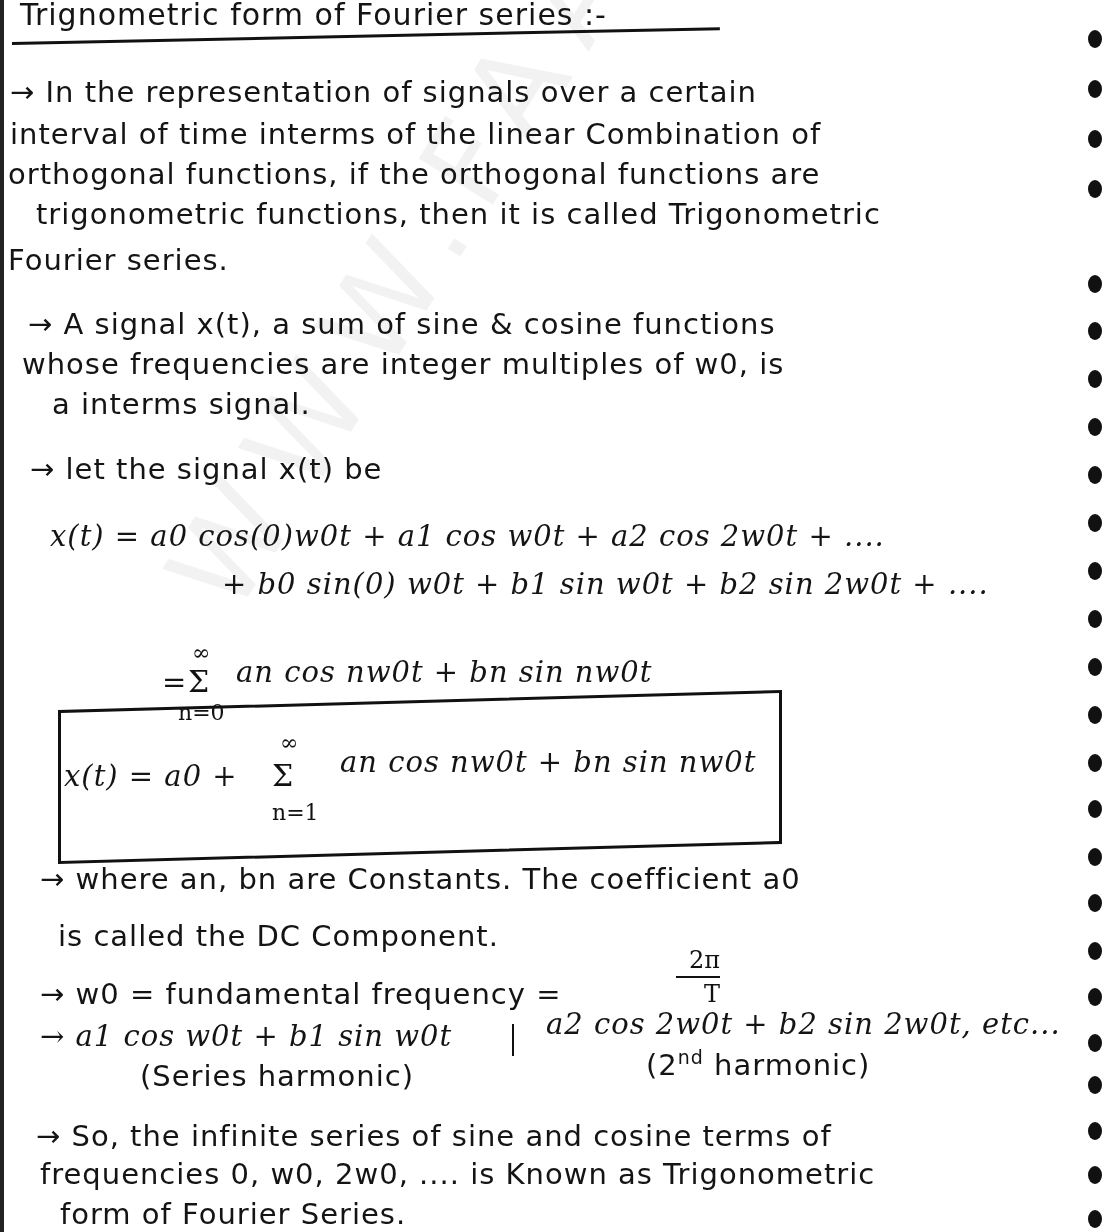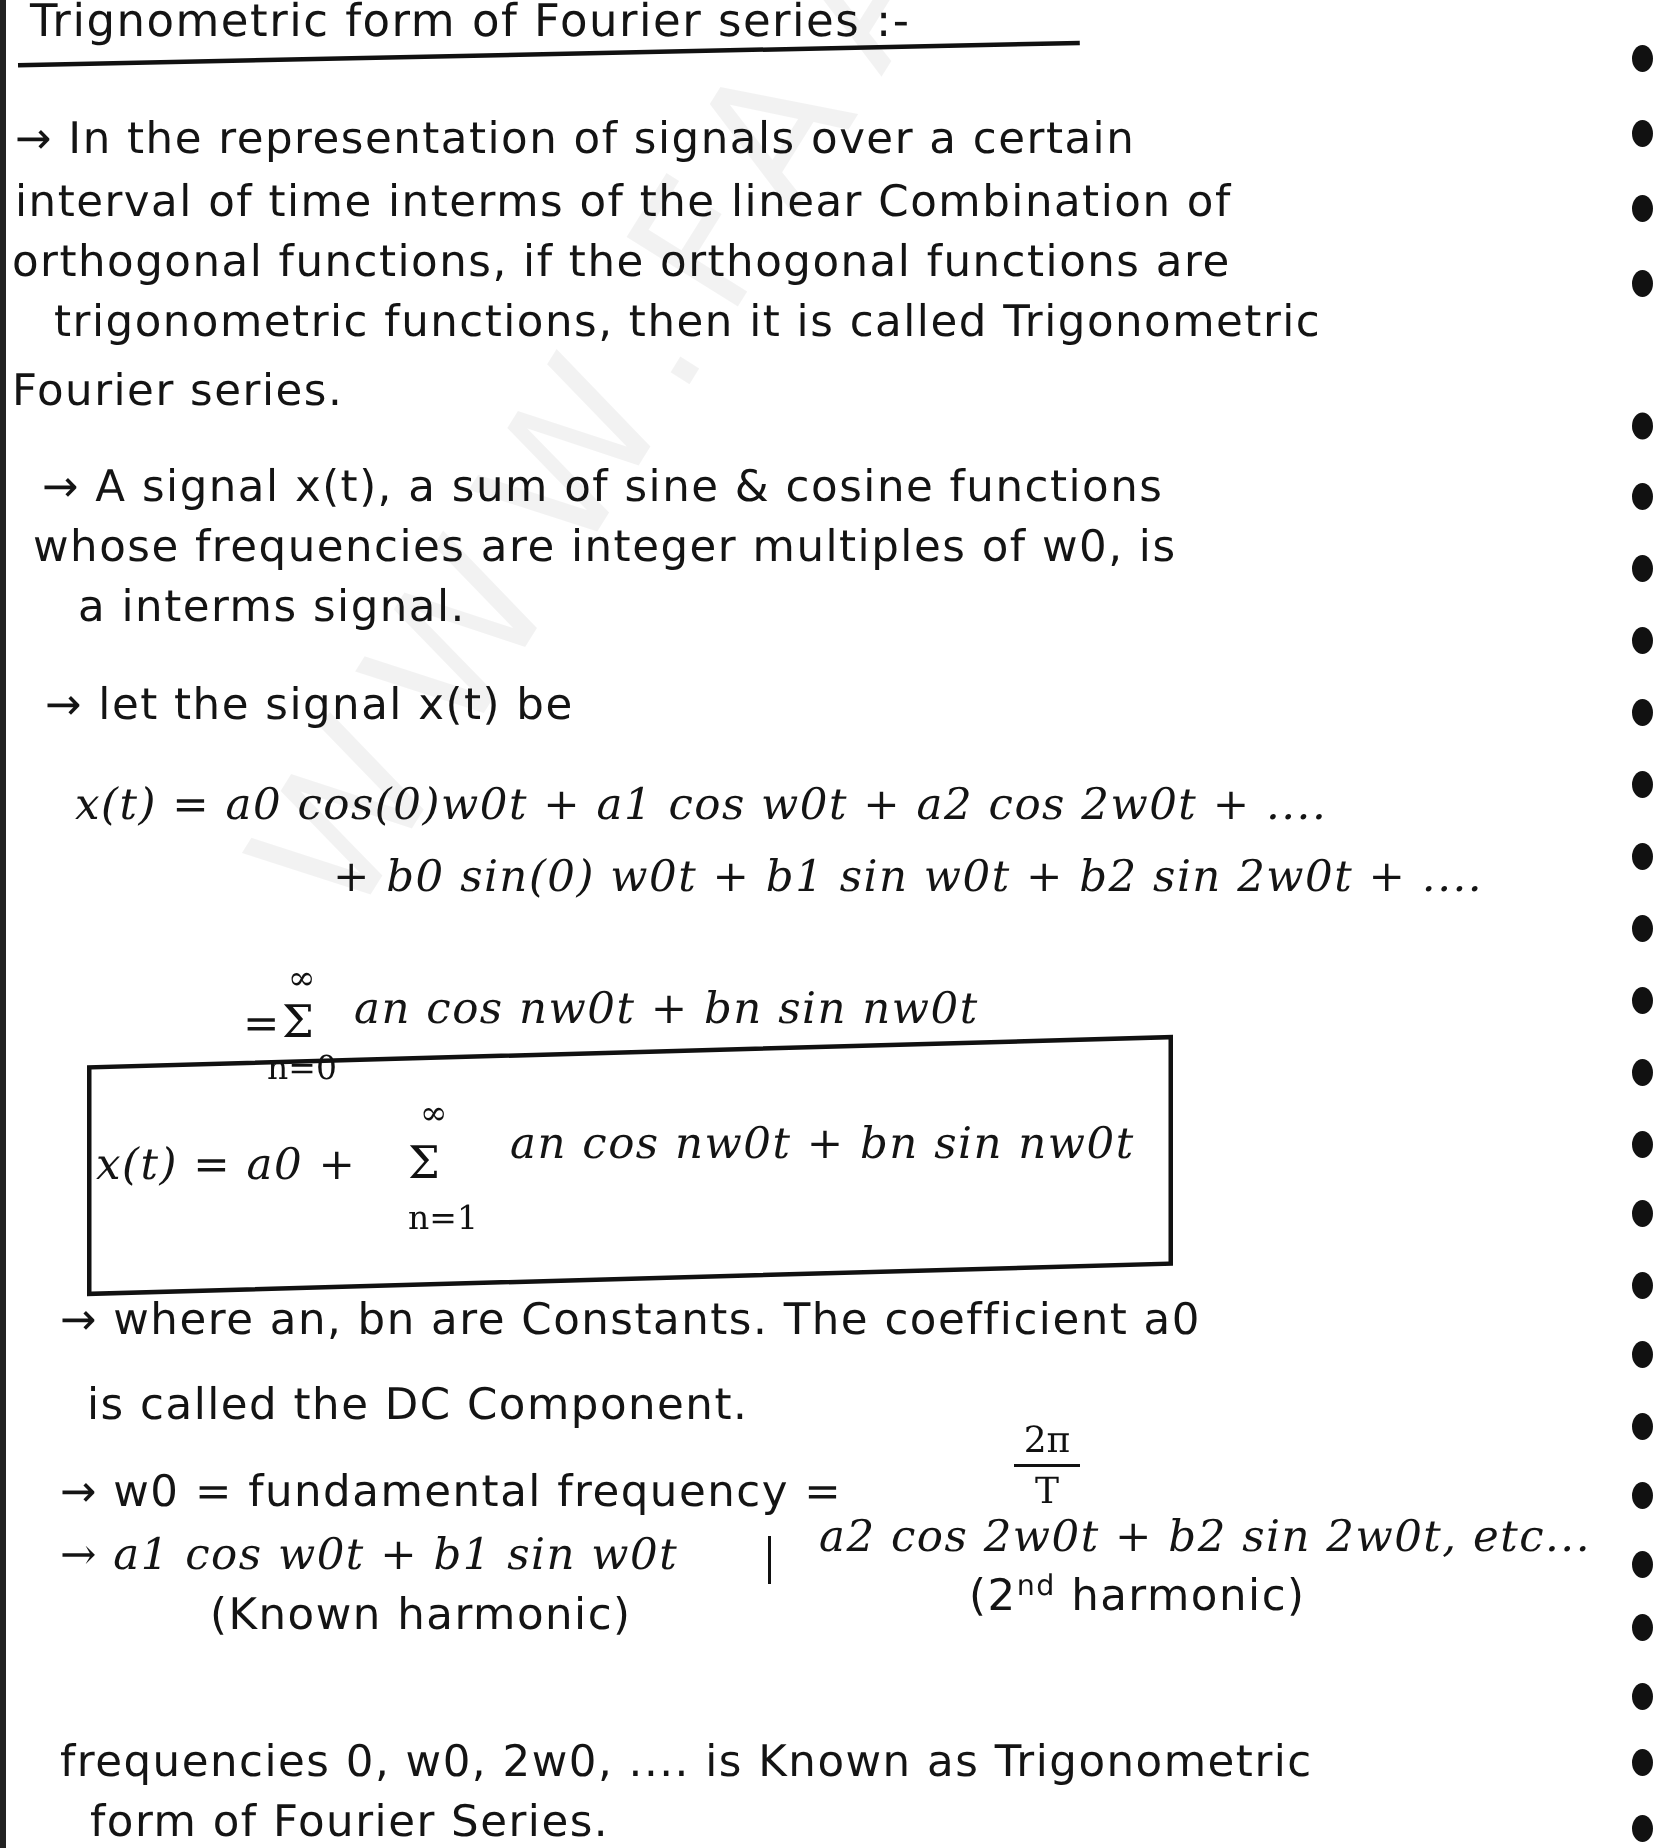--- a/index.html
+++ b/index.html
@@ -22,21 +22,21 @@
     }
     .title { font-size: 30px; }
     .title-underline { position: absolute; left: 12px; top: 42px; width: 708px; height: 3px; background: #111; transform: rotate(-1.2deg); transform-origin: left; }
     .math { font-family: "DejaVu Serif", serif; font-style: italic; }
     .sigma { position: absolute; font-family: "DejaVu Serif", serif; font-size: 30px; }
     .small { font-size: 22px; }
     .boxed {
       position: absolute; left: 58px; top: 700px; width: 718px; height: 148px;
       border: 3px solid #111; transform: skewY(-1.6deg);
     }
-    .frac { position: absolute; display: inline-flex; flex-direction: column; align-items: center; font-family: "DejaVu Serif", serif; font-size: 24px; }
+    .frac { position: absolute; display: inline-flex; flex-direction: column; align-items: flex-end; font-family: "DejaVu Serif", serif; font-size: 24px; }
     .frac .bar { width: 44px; height: 2px; background: #111; margin: 2px 0; }
     .sup { font-size: 19px; vertical-align: super; }
     .divider { position: absolute; width: 2px; background: #111; }
     .watermark {
       position: absolute; left: 140px; top: 560px;
       font-family: "DejaVu Sans", sans-serif; font-size: 120px; letter-spacing: 24px;
       color: rgba(0,0,0,0.05); transform: rotate(-58deg); transform-origin: left top;
       pointer-events: none; white-space: nowrap;
     }
   </style>
@@ -101,27 +101,31 @@
   <div class="frac" style="left:676px; top:946px;">
     <span>2π</span>
     <span class="bar"></span>
     <span>T</span>
   </div>
 
   <div class="line math" style="left:40px; top:1022px;">
     <span>→</span>
     <span>a1 cos w0t + b1 sin w0t</span>
   </div>
-  <div class="line" style="left:140px; top:1062px;">(Known harmonic)</div>
+  <div class="line" style="left:140px; top:1062px;">(Series harmonic)</div>
   <div class="divider" style="left:512px; top:1024px; height:32px;"></div>
   <div class="line math" style="left:546px; top:1010px;">a2 cos 2w0t + b2 sin 2w0t, etc...</div>
   <div class="line" style="left:646px; top:1048px;">
     <span>(2</span><span class="sup">nd</span><span> harmonic)</span>
   </div>
 
+  <div class="line" style="left:36px; top:1122px;">
+    <span>→</span>
+    <span>So, the infinite series of sine and cosine terms of</span>
+  </div>
   <div class="line" style="left:40px; top:1160px;">frequencies 0, w0, 2w0, .... is Known as Trigonometric</div>
   <div class="line" style="left:60px; top:1200px;">form of Fourier Series.</div>
 
   <div class="binding-holes">
     <div class="hole" style="top:30px;"></div>
     <div class="hole" style="top:80px;"></div>
     <div class="hole" style="top:130px;"></div>
     <div class="hole" style="top:180px;"></div>
     <div class="hole" style="top:275px;"></div>
     <div class="hole" style="top:322px;"></div>

